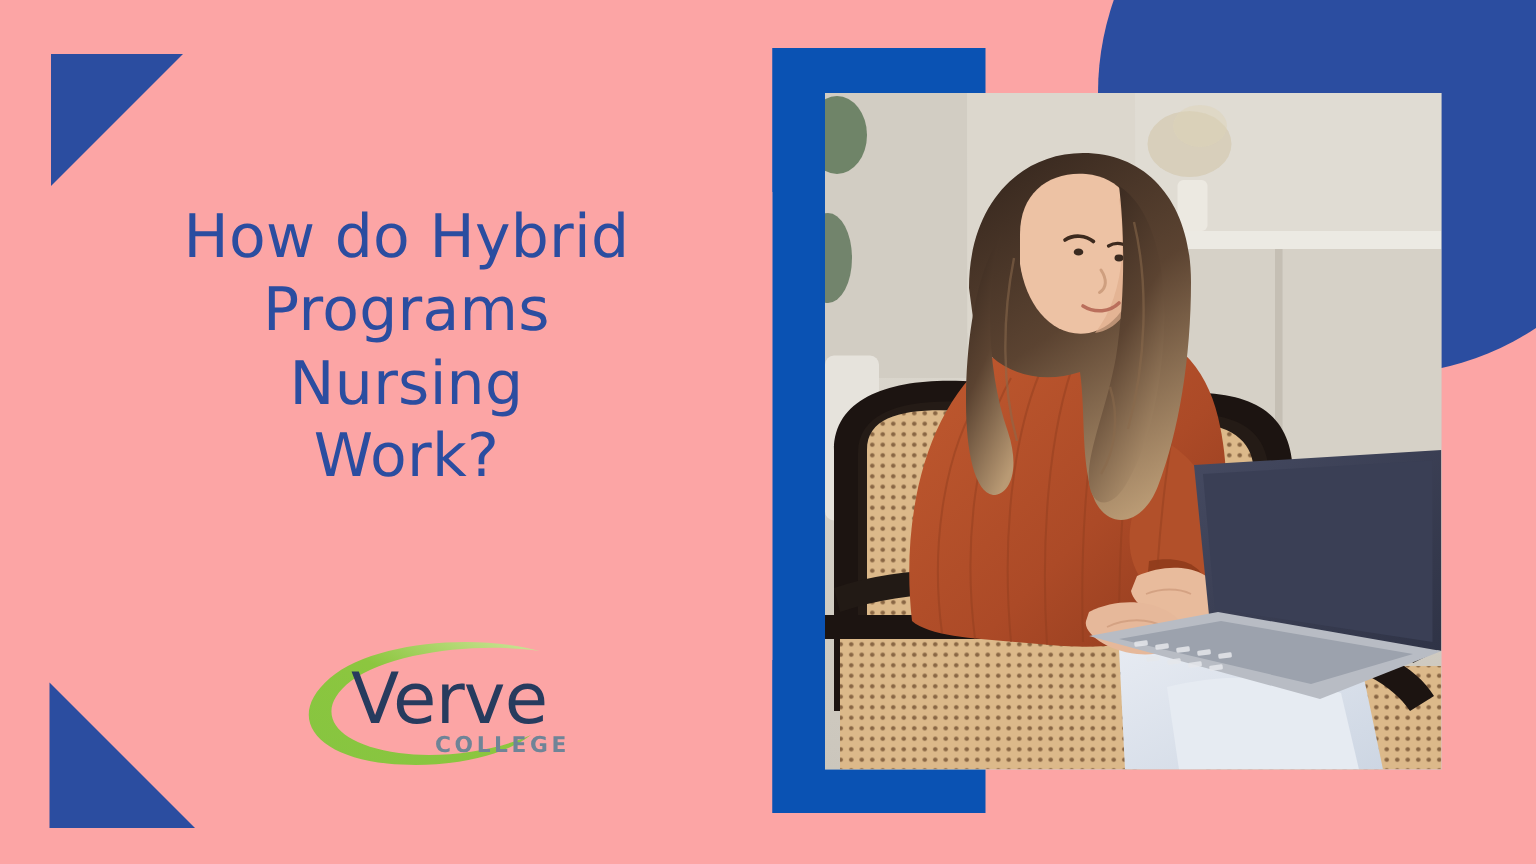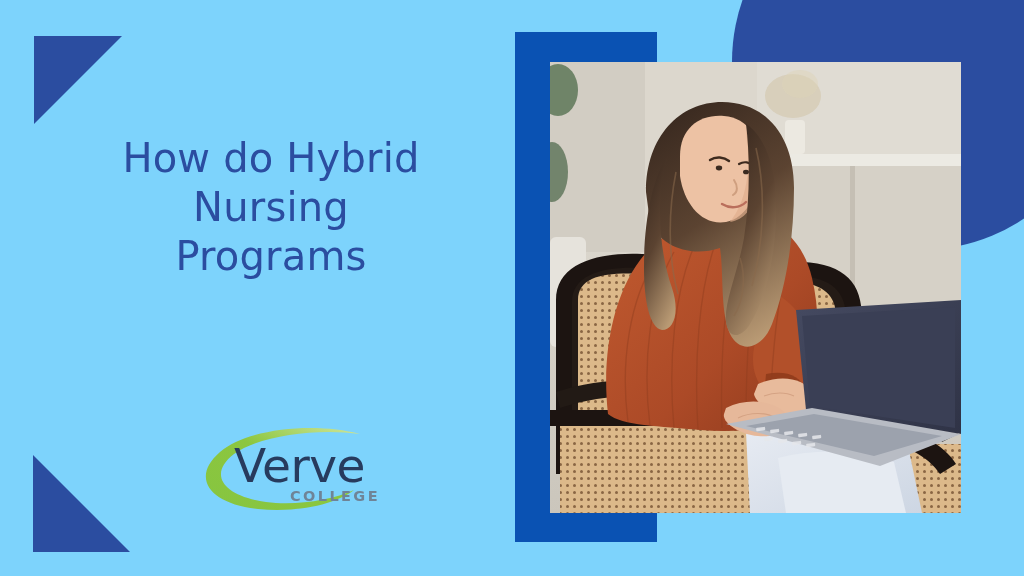--- a/index.html
+++ b/index.html
@@ -11,21 +11,21 @@
     width: 1024px;
     height: 576px;
     overflow: hidden;
     font-family: "DejaVu Sans", "Liberation Sans", sans-serif;
   }
 
   .banner {
     position: relative;
     width: 1024px;
     height: 576px;
-    background: #7dd3fc;
+    background: #fca5a5;
     overflow: hidden;
   }
 
   
   .corner-circle {
     position: absolute;
     right: -84px;
     top: -126px;
     width: 376px;
     height: 376px;
@@ -150,22 +150,23 @@
 
 <div class="banner">
 
   <div class="corner-circle"></div>
 
   <div class="tri tri-topleft"></div>
   <div class="tri tri-bottomleft"></div>
 
   <div class="headline">
     <div>How do Hybrid</div>
+    <div>Programs</div>
     <div>Nursing</div>
-    <div>Programs</div>
+    <div>Work?</div>
   </div>
 
   <div class="logo">
     <svg viewBox="0 0 190 92" xmlns="http://www.w3.org/2000/svg">
       <defs>
         <linearGradient id="swooshGrad" x1="0" y1="1" x2="1" y2="0">
           <stop offset="0%" stop-color="#86c540"></stop>
           <stop offset="55%" stop-color="#8cc63f"></stop>
           <stop offset="100%" stop-color="#cfe59b"></stop>
         </linearGradient>

